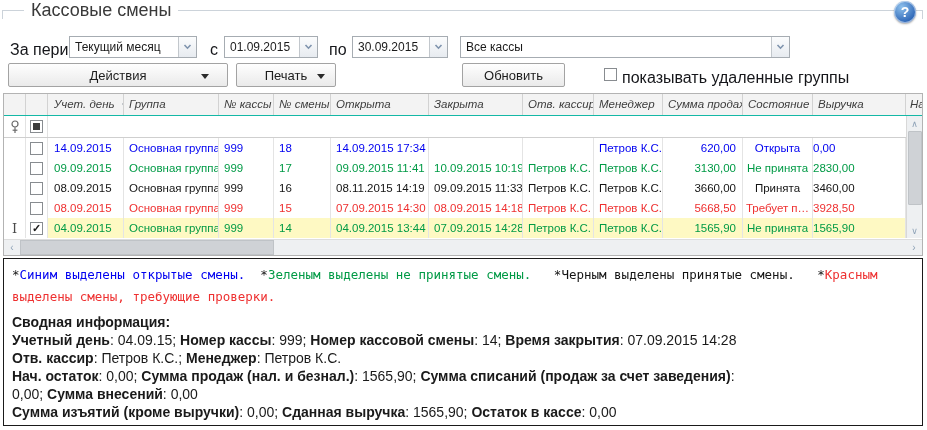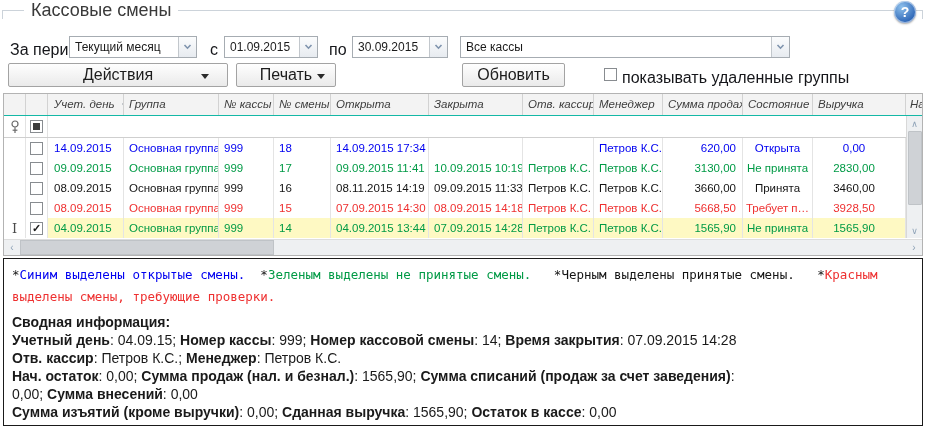--- a/index.html
+++ b/index.html
@@ -14,21 +14,21 @@
         color:#fff;font-weight:bold;font-size:14px;text-align:center;line-height:22px;
         box-shadow:0 1px 2px rgba(0,0,0,.35), inset 0 0 0 1px rgba(255,255,255,.5);}
   .lbl{position:absolute;font-size:16px;color:#15161a;white-space:nowrap;}
   .input{position:absolute;height:22px;border:1px solid #a6acb2;background:#fff;
          box-sizing:border-box;display:flex;align-items:stretch;}
   .input .val{flex:1;padding-left:5px;font-size:12px;white-space:nowrap;overflow:hidden;
               display:flex;align-items:center;}
   .ddbtn{width:17px;border-left:1px solid #c2c7cc;background:linear-gradient(#fbfcfd,#e7ebf0);
          display:flex;align-items:center;justify-content:center;}
   .btn{position:absolute;height:24px;border:1px solid #a3a3a3;border-radius:2px;
-       background:linear-gradient(#fefefe,#eaeaea);font-size:16px;color:#1c1c1c;
+       background:linear-gradient(#fefefe,#eaeaea);font-size:13px;color:#1c1c1c;
        display:flex;align-items:center;justify-content:center;box-sizing:border-box;}
   .caret{width:0;height:0;border:4px solid transparent;border-top:5px solid #2b2b2b;
          border-bottom:none;position:absolute;top:10px;}
   .cb{width:13px;height:13px;border:1px solid #888c90;background:#fff;box-sizing:border-box;
       display:inline-flex;align-items:center;justify-content:center;flex:none;}
   .cb.ind::before{content:"";width:7px;height:7px;background:#3c3c3c;}
   .cb.on::before{content:"✓";font-size:11px;font-weight:bold;color:#1b1b1b;line-height:1;}
 
   .grid{position:absolute;left:3px;top:93px;width:920px;height:163px;
         border:1px solid #b3b3b3;box-sizing:border-box;font-size:11.5px;background:#fff;}
@@ -43,21 +43,21 @@
   .cell{box-sizing:border-box;border-right:1px solid #e4e4e4;white-space:nowrap;
         overflow:hidden;height:20px;line-height:20px;flex:none;}
   .w-ind{width:22px;display:flex;align-items:center;justify-content:center;}
   .w-chk{width:22px;display:flex;align-items:center;justify-content:center;}
   .c0{width:76px;padding-left:6px}.c1{width:95px;padding-left:5px}
   .c2{width:55px;padding-left:5px}.c3{width:57px;padding-left:5px}
   .c4{width:98px;padding-left:5px}.c5{width:94px;padding-left:5px}
   .c6{width:71px;padding-left:5px}.c7{width:69px;padding-left:5px}
   .c8{width:80px;text-align:right;padding-right:6px}
   .c9{width:70px;text-align:center}
-  .c10{width:93px;text-align:center;padding-right:10px}
+  .c10{width:93px;text-align:left;padding-right:10px}
   .c11{width:16px;padding-left:4px;border-right:none}
   .sel .cell:not(.w-ind):not(.w-chk){background:#fef9c3;}
   .ibeam{font-family:"DejaVu Serif",serif;font-size:13px;color:#4a4a4a;line-height:1;}
   .vsb{position:absolute;top:22px;right:0;width:16px;height:122px;background:#eef0f2;
        border-left:1px solid #d8d8d8;box-sizing:border-box;display:flex;flex-direction:column;align-items:center;}
   .vsb .arr{height:15px;width:100%;display:flex;align-items:center;justify-content:center;
             color:#8fa3b8;font-size:9px;}
   .vsb .thumb{width:12px;height:72px;background:#cfd2d6;border:1px solid #bfc3c7;border-radius:1px;}
   .vsb .sp{flex:1;}
   .hsb{position:absolute;left:0;bottom:0;width:100%;height:16px;background:#eef0f2;

